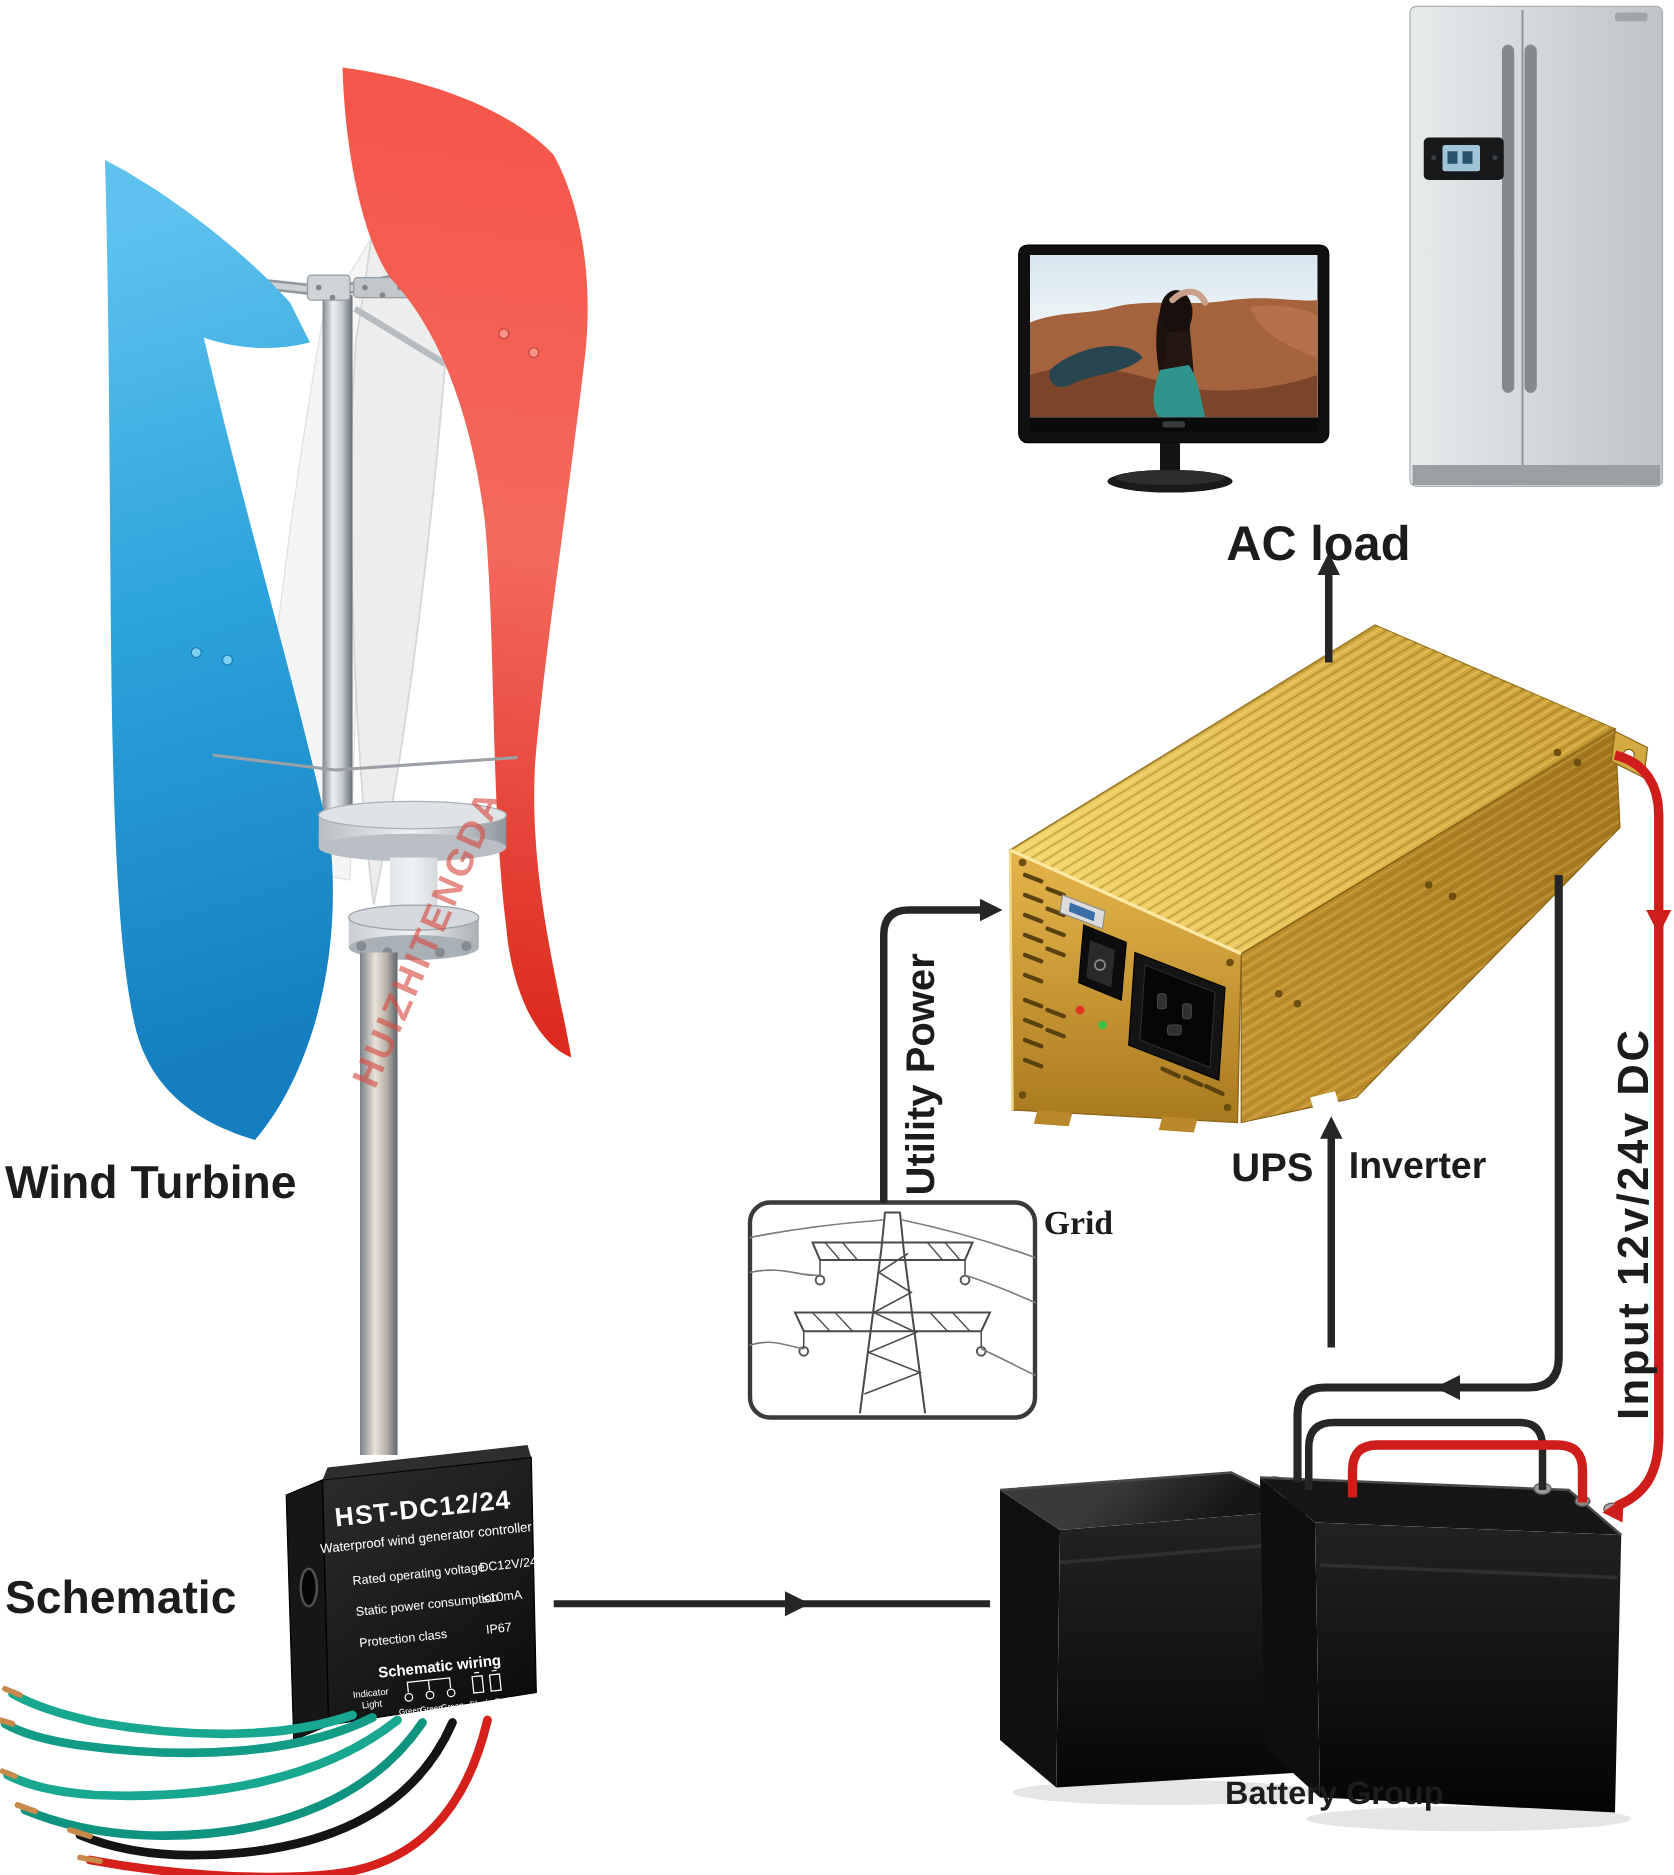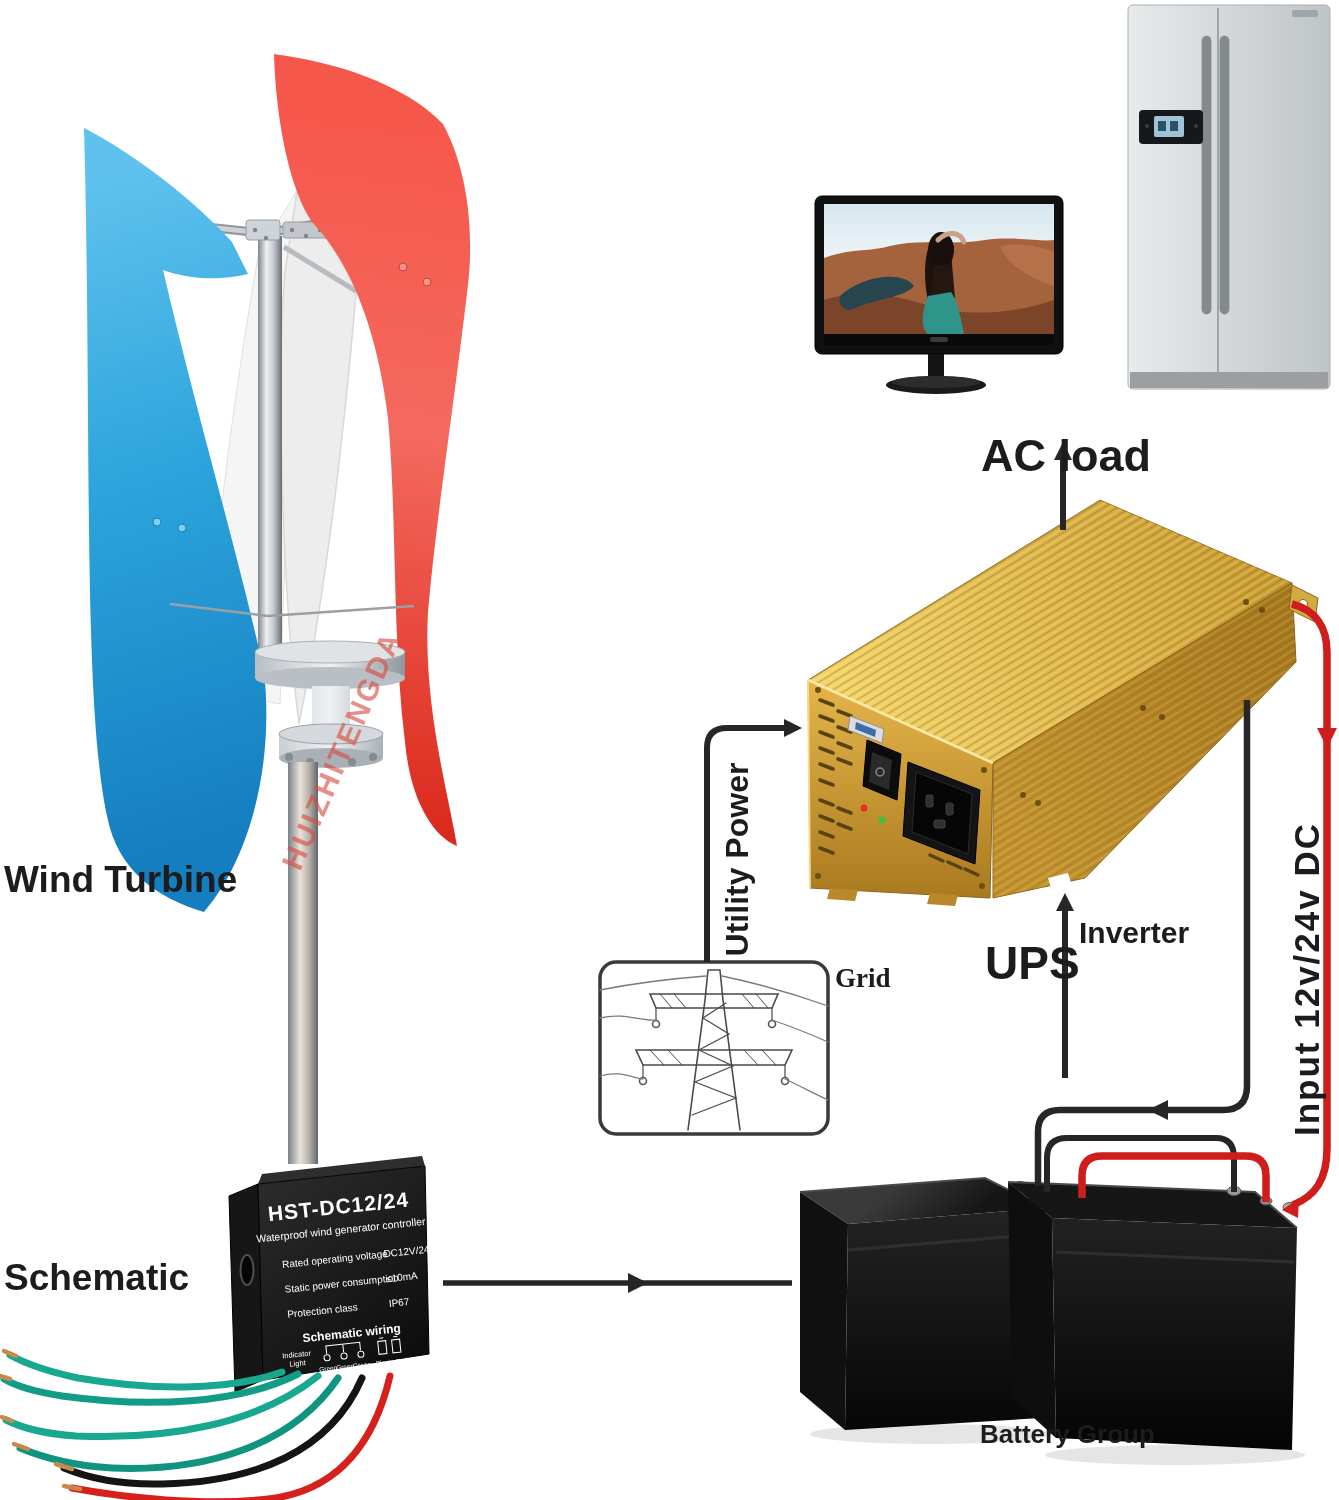--- a/index.html
+++ b/index.html
@@ -1,24 +1,24 @@
 <!DOCTYPE html>
 <html><head>
 <meta charset="utf-8">
 <style>
   html,body{margin:0;padding:0;background:#fff;}
   #canvas{position:relative;width:1339px;height:1500px;background:#fff;overflow:hidden;
           font-family:"Liberation Sans",sans-serif;}
   #scene{position:absolute;left:0;top:0;}
   .lbl{position:absolute;font-weight:700;color:#1c1c1e;white-space:nowrap;}
   .lbl-2line div{white-space:nowrap;}
-  #lbl-wind-turbine{left:4px;top:855px;font-size:37px;line-height:50px;}
+  #lbl-wind-turbine{left:4px;top:921px;font-size:37px;line-height:50px;}
   #lbl-wind-mppt{left:4px;top:1253px;font-size:37px;line-height:49px;}
-  #lbl-ac-load{left:981px;top:430px;font-size:45px;text-align:right;}
-  #lbl-ups{left:985px;top:936px;font-size:46px;}
+  #lbl-ac-load{left:981px;top:414px;font-size:39px;text-align:right;}
+  #lbl-ups{left:985px;top:916px;font-size:32px;}
   #lbl-inverter{left:1079px;top:916px;font-size:30px;}
   #lbl-grid{left:835px;top:963px;font-size:27px;font-family:Liberation Serif, serif;}
   #lbl-battery{left:980px;top:1419px;font-size:26px;}
   #lbl-utility{left:607px;top:841px;width:260px;text-align:center;font-size:32px;
                transform:rotate(-90deg);}
   #lbl-input{left:1107px;top:959px;width:400px;text-align:center;font-size:35px;
              letter-spacing:2px;transform:rotate(-90deg);}
 </style>
 </head>
 <body>

